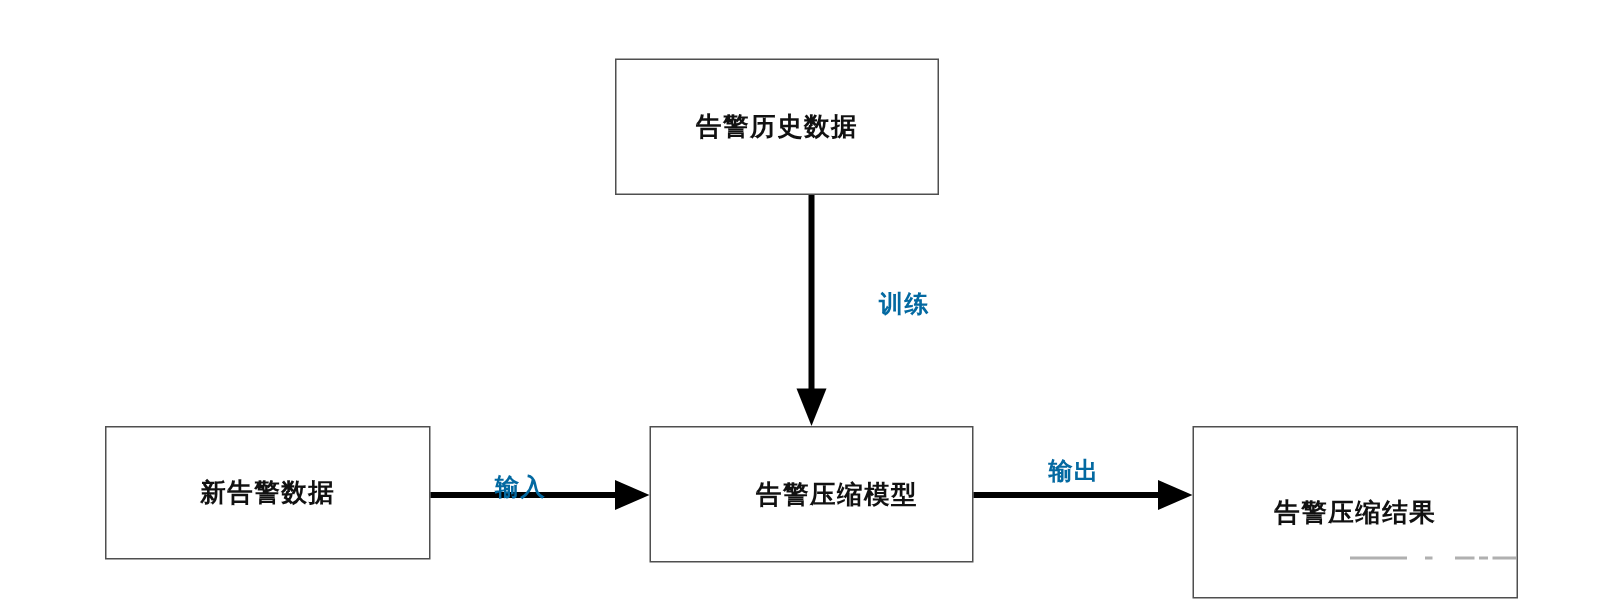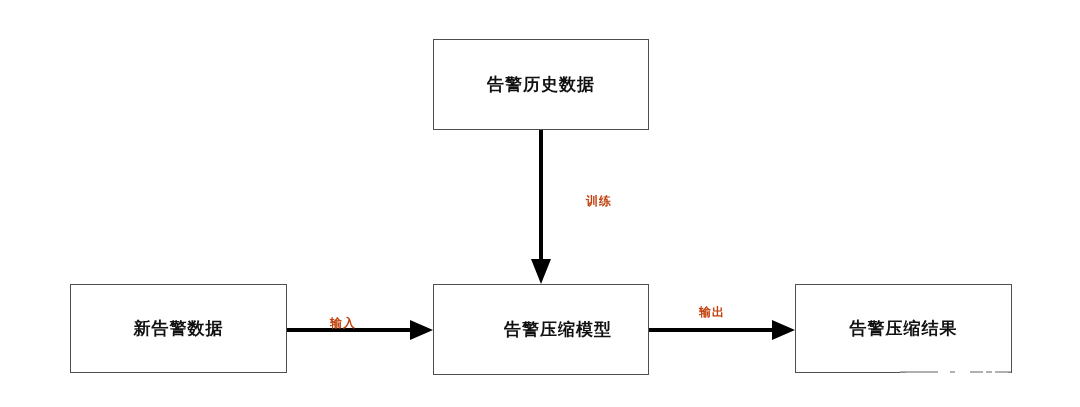--- a/index.html
+++ b/index.html
@@ -26,23 +26,23 @@
   }
   .box-label {
     font-size: 17px;
     font-weight: bold;
     color: #111111;
     letter-spacing: 1px;
     white-space: nowrap;
   }
   .edge-label {
     position: absolute;
-    font-size: 12px;
+    font-size: 16px;
     font-weight: bold;
-    color: #c2410c;
+    color: #0369a1;
     letter-spacing: 1px;
     white-space: nowrap;
   }
   .arrow-line-h {
     position: absolute;
     height: 4px;
     background: #000000;
   }
   .arrow-line-v {
     position: absolute;
@@ -79,33 +79,33 @@
     height: 2px;
     background: #9c9c9c;
     opacity: 0.8;
   }
 </style>
 </head>
 <body>
 
 <div id="canvas">
 
-  <div class="box" style="left:433px; top:39px; width:216px; height:91px;">
+  <div class="box" style="left:410px; top:39px; width:216px; height:91px;">
     <span class="box-label">告警历史数据</span>
   </div>
 
   <div class="box" style="left:70px; top:284px; width:217px; height:89px;">
     <span class="box-label">新告警数据</span>
   </div>
 
   <div class="box" style="left:433px; top:284px; width:216px; height:91px;padding-left:34px;">
     <span class="box-label">告警压缩模型</span>
   </div>
 
-  <div class="box" style="left:795px; top:284px; width:217px; height:89px;">
+  <div class="box" style="left:795px; top:284px; width:217px; height:115px;">
     <span class="box-label">告警压缩结果</span>
   </div>
 
   <div>
     <div class="arrow-line-v" style="left:539px; top:130px; height:131px;"></div>
     <div class="arrow-head-down" style="left:531px; top:259px;"></div>
     <div class="edge-label" style="left:586px; top:193px;">训练</div>
   </div>
 
   <div>

